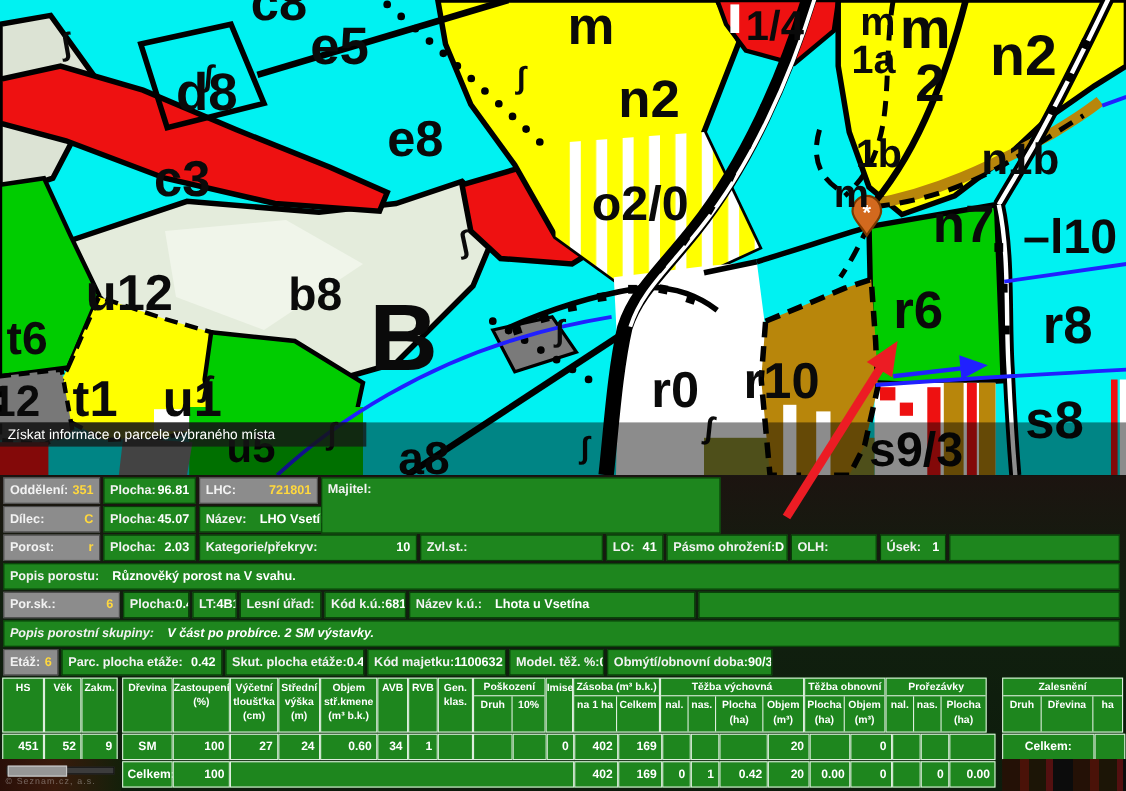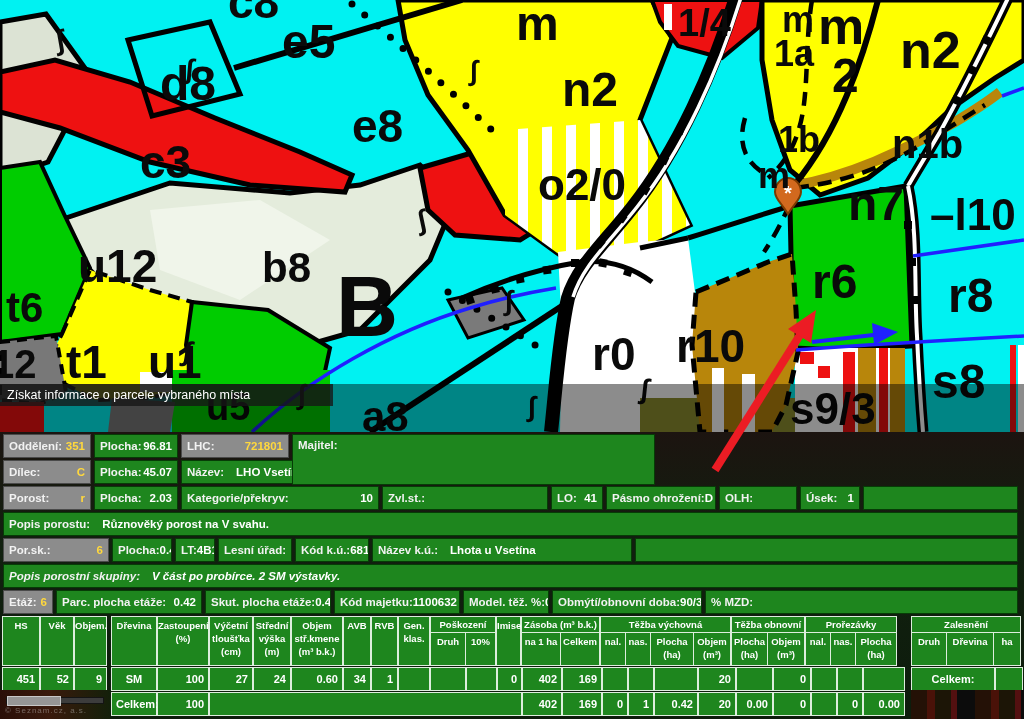--- a/index.html
+++ b/index.html
@@ -360,37 +360,33 @@
             <span class="pvalue">1100632</span>
           </div>
           <div class="pcell" style="width: 86px;">
             <span class="plabel">Model. těž. %:</span>
             <span class="pvalue">0</span>
           </div>
           <div class="pcell" style="width: 150px;">
             <span class="plabel">Obmýtí/obnovní doba:</span>
             <span class="pvalue">90/30</span>
           </div>
-          <div class="pcell" style="width: 313px;">
-            <span class="plabel">% MZD:</span>
-            <span class="pvalue"></span>
-          </div>
         </div>
       </div>
 
     <div id="stand">
       <div class="hrow" id="stand-header">
           <div class="hcol" style="width: 36px;">
             <div>HS</div>
           </div>
           <div class="hcol" style="width: 32px;">
             <div>Věk</div>
           </div>
           <div class="hcol" style="width: 31px;">
-            <div>Objem.</div>
+            <div>Zakm.</div>
           </div>
           <div class="hgap" style="width: 4px;"></div>
           <div class="hcol" style="width: 44px;">
             <div>Dřevina</div>
           </div>
           <div class="hcol" style="width: 50px;">
             <div>Zastoupení</div>
             <div>(%)</div>
           </div>
           <div class="hcol" style="width: 42px;">

